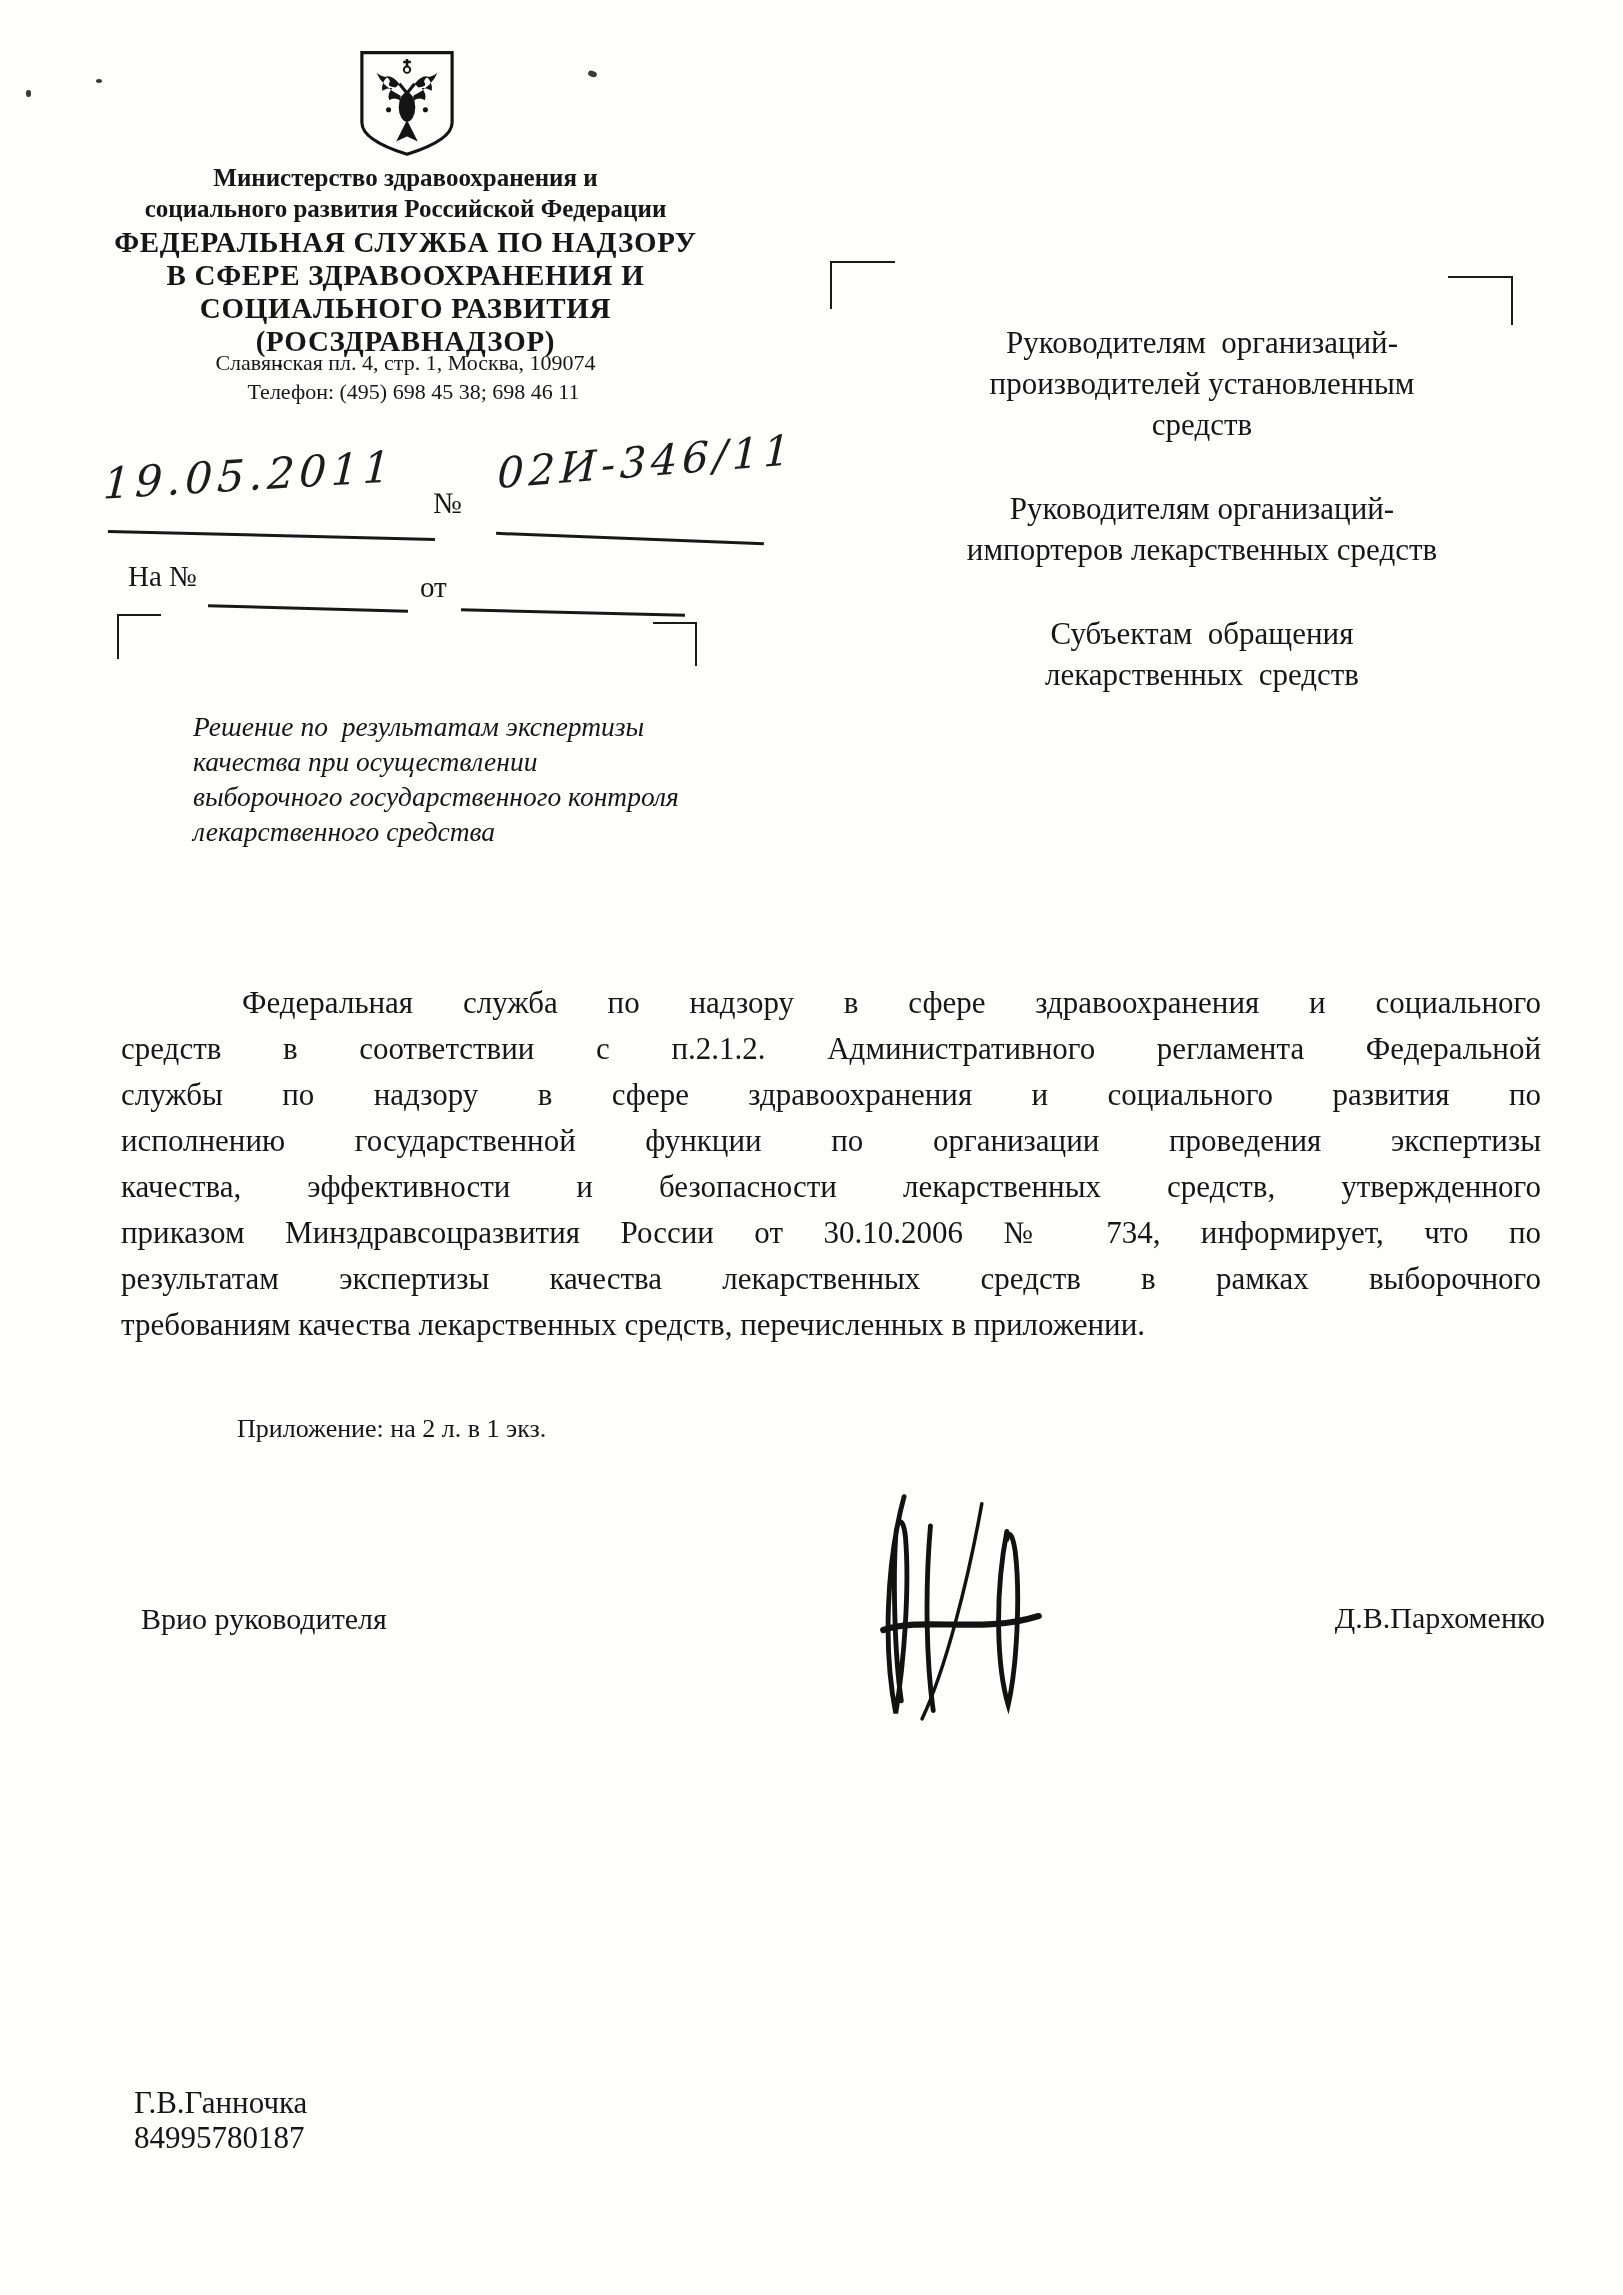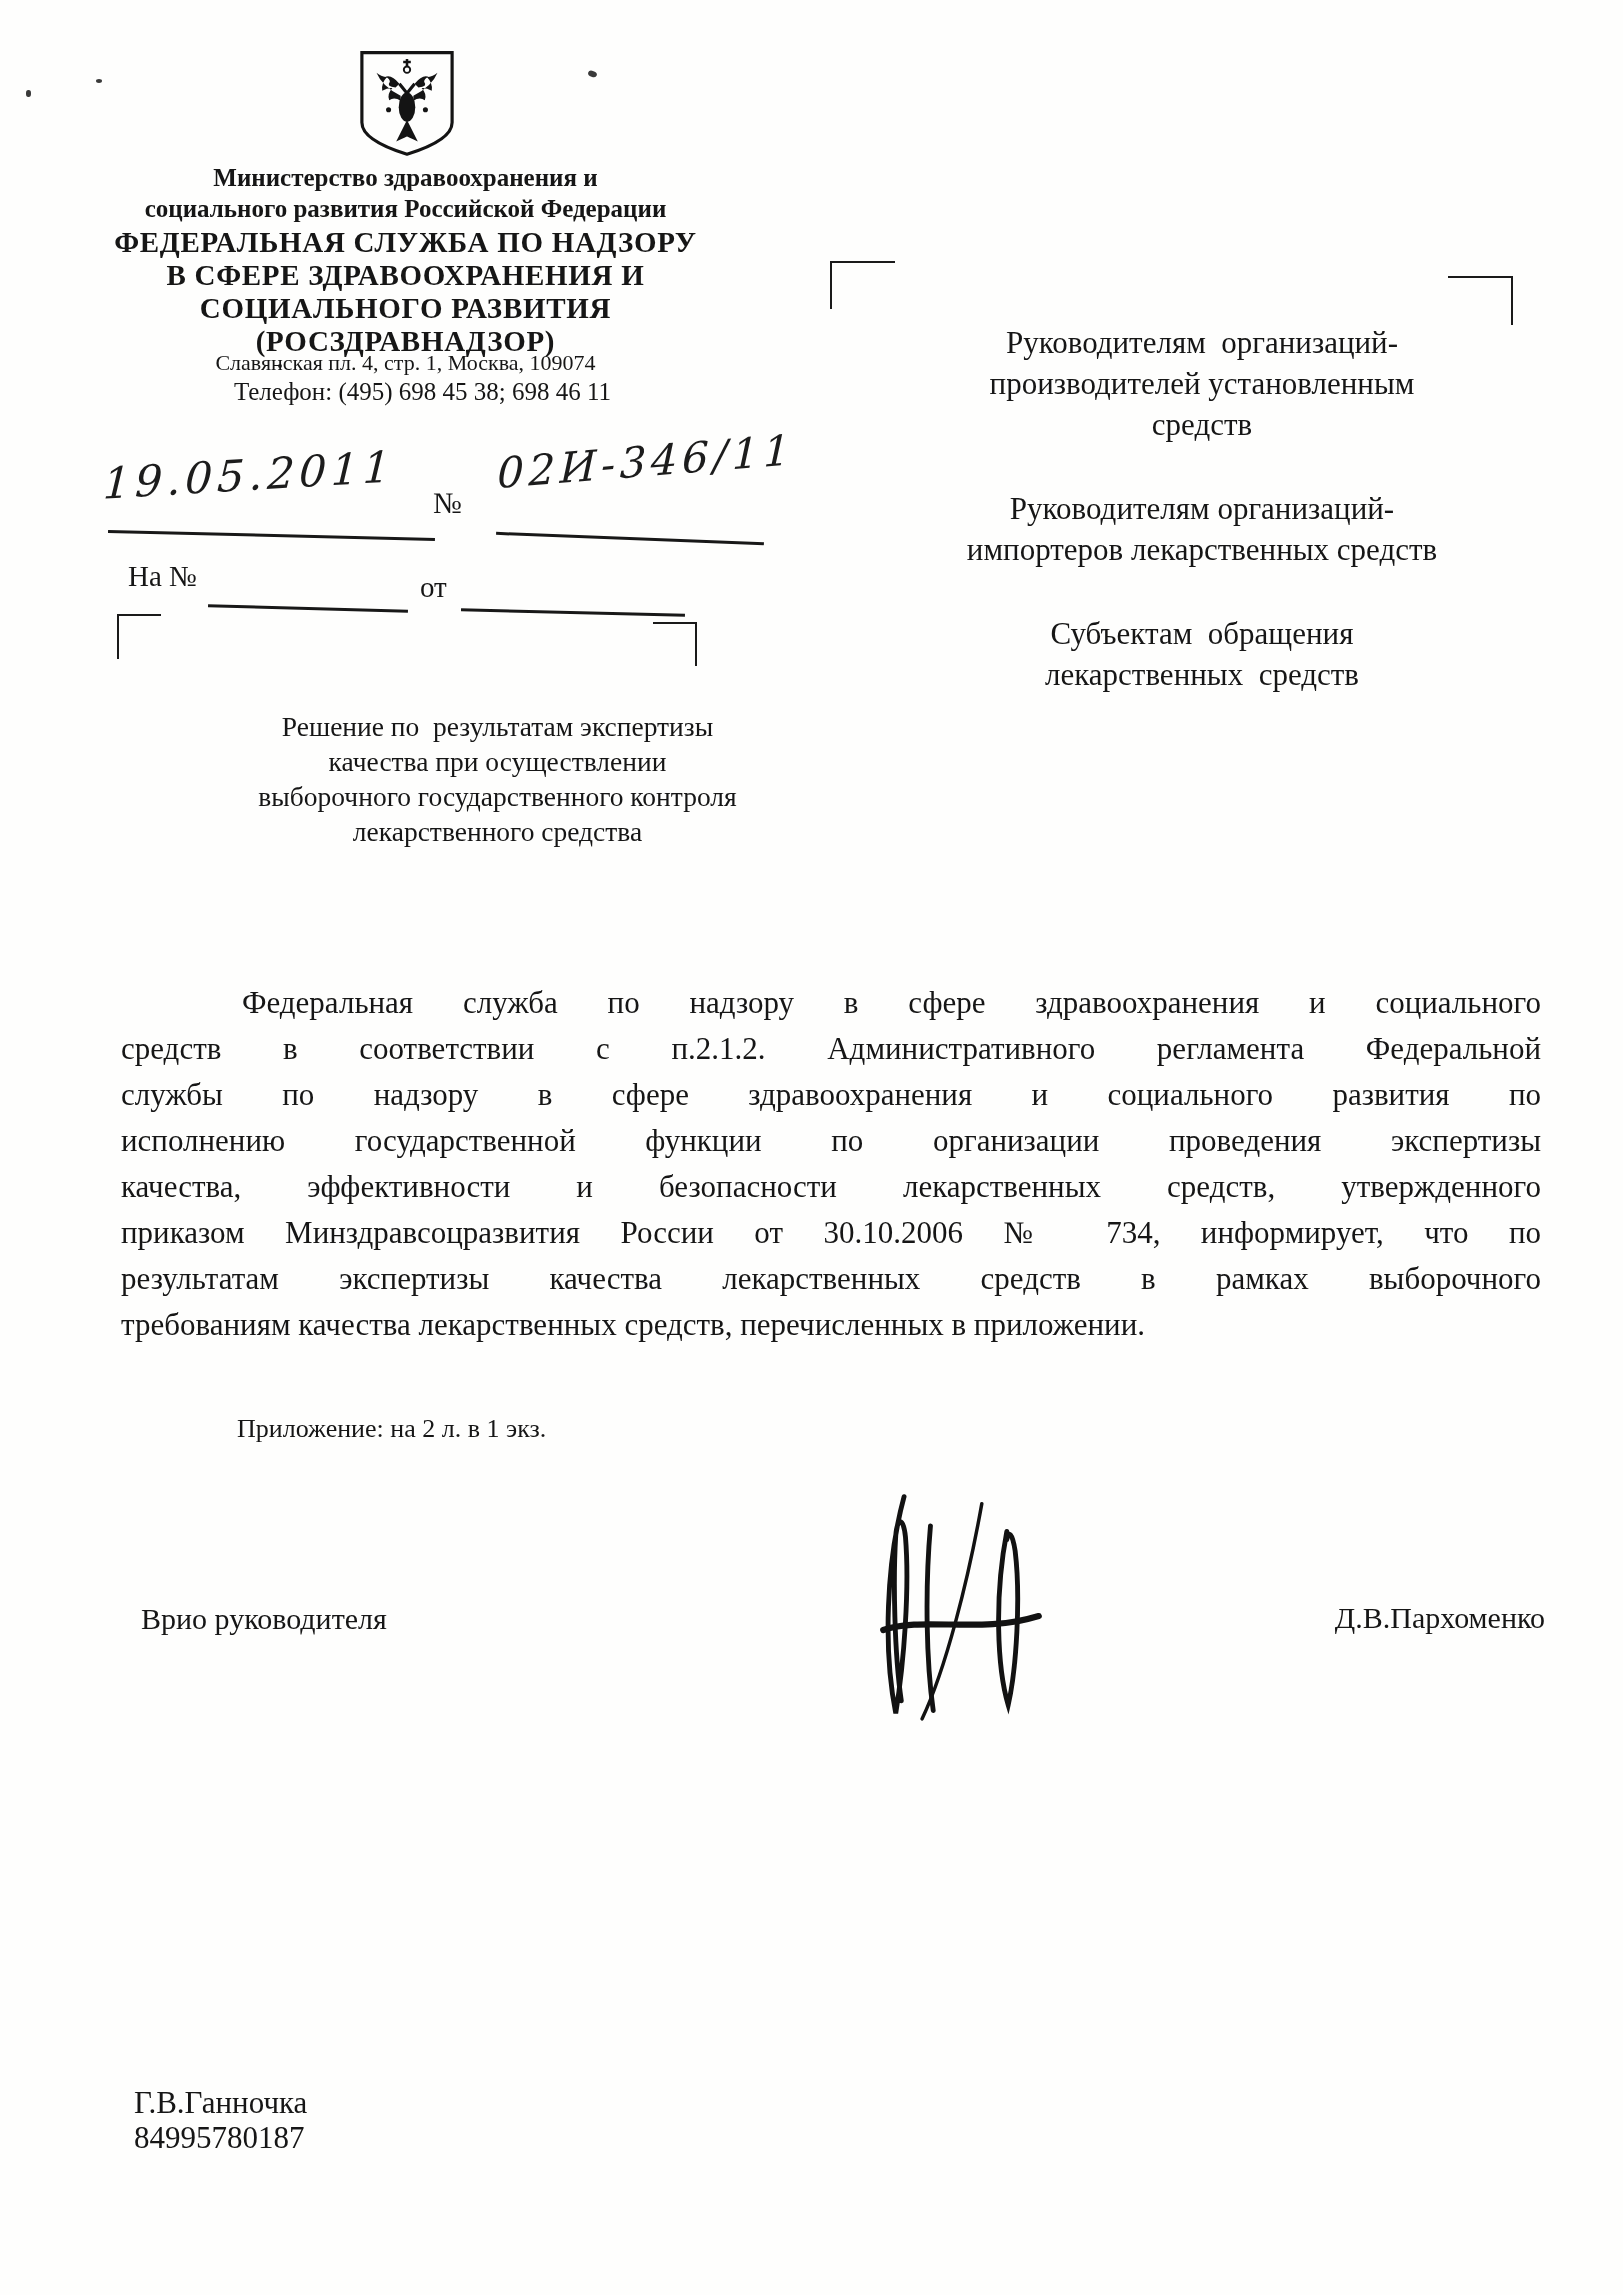--- a/index.html
+++ b/index.html
@@ -13,21 +13,21 @@
   .keep-space { white-space:pre; }
 
   
   .letterhead { position:absolute; left:111px; top:39px; width:589px; text-align:center; }
   .emblem { position:absolute; left:242px; top:7.9px; width:108px; height:114px; }
   .ministry { position:absolute; left:0; top:123px; width:589px;
     font-weight:bold; font-size:25px; line-height:31px; }
   .service { position:absolute; left:0; top:187px; width:589px;
     font-weight:bold; font-size:29px; line-height:33px; letter-spacing:0.7px; }
   .lh-address { position:absolute; left:0; top:309px; width:589px; font-size:22px; line-height:29.5px; }
-  .lh-phone   { position:absolute; left:17px; top:338px; width:589px; font-size:25px; line-height:29.5px; }
+  .lh-phone   { position:absolute; left:8px; top:338px; width:589px; font-size:22px; line-height:29.5px; }
 
   
   .handwriting {
     font-family:"DejaVu Serif", serif; font-style:italic;
     color:#1c1c1c; letter-spacing:4.6px; white-space:pre;
   }
   .reg-date { left:103px; top:450px; font-size:43px; transform:rotate(-3.4deg) skewX(-6deg); }
   .no-sign  { left:433px; top:486px; font-size:30px; font-family:"Liberation Serif",serif; }
   .reg-num  { left:497px; top:437px; font-size:42px; transform:rotate(-4.6deg) skewX(-6deg); }
   .rule { position:absolute; background:#181818; height:2.6px; }
@@ -49,21 +49,21 @@
   .corner-stamp-l{ left:117px;  top:614px;  width:42px; height:43px; }
   .corner-stamp-r{ left:653px;  top:622px;  width:42px; height:42px; }
 
   
   .recipients { position:absolute; left:865px; top:322px; width:674px; text-align:center;
     font-size:31px; line-height:41px; }
   .recipient-group { margin-bottom:43px; }
 
   
   .subject { position:absolute; left:193px; top:709px; width:609px;
-    font-size:27.5px; line-height:35px; text-align:center; }
+    font-size:27.5px; line-height:35px; text-align:left;font-style:italic; }
 
   
   .body-par { position:absolute; left:121px; top:980px; width:1420px;
     font-size:31px; line-height:46px; }
   .body-line { text-align:justify; text-align-last:justify; text-justify:inter-word; }
   .body-line.first { text-indent:121px; }
   .body-line.last { text-align:left; text-align-last:auto; }
 
   
   .attachment { left:237px; top:1414px; font-size:26px; }

